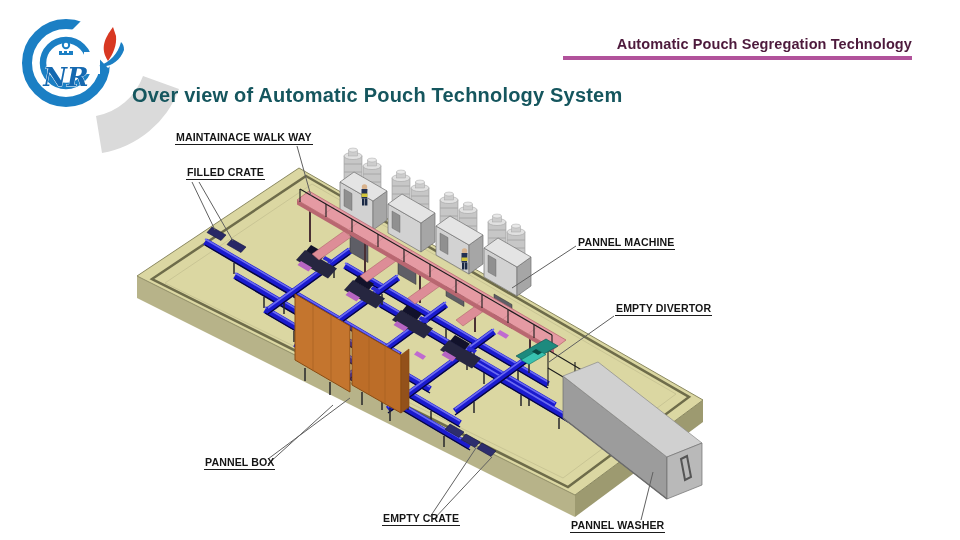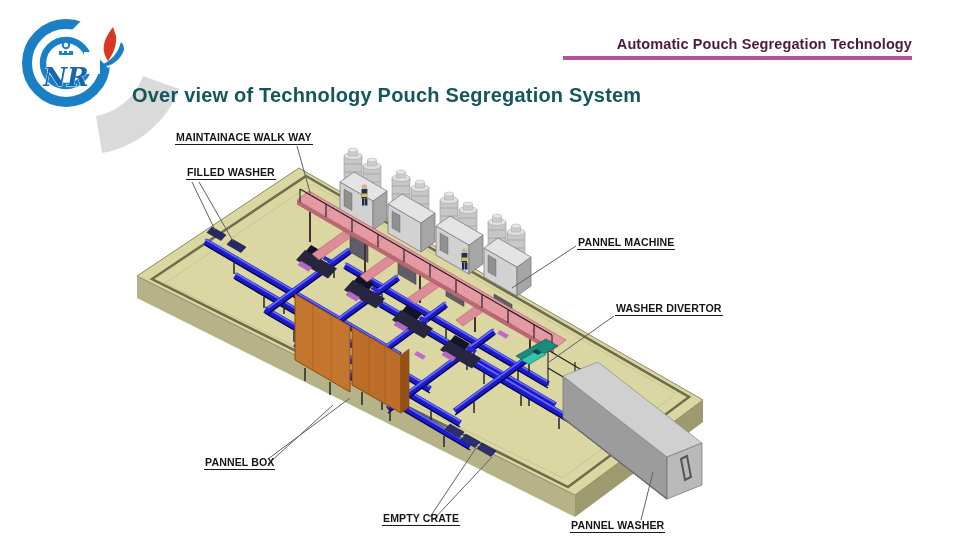--- a/index.html
+++ b/index.html
@@ -297,23 +297,23 @@
     <path d="M268,459 L350,398"></path>
         <path d="M268,464 L333,405"></path>
     <path d="M430,517 L476,448"></path>
         <path d="M433,520 L492,457"></path>
     <path d="M641,520 L653,472"></path>
   </g>
 </svg>
 
 <div class="tagline">Automatic Pouch Segregation Technology</div>
 <div class="tagline-bar"></div>
-<h1 class="page-title">Over view of Technology Pouch Segregation System</h1>
+<h1 class="page-title">Over view of Automatic Pouch Technology System</h1>
 
 <div class="dlabel" style="left:175px;top:131px">MAINTAINACE WALK WAY</div>
-<div class="dlabel" style="left:186px;top:166px">FILLED WASHER</div>
+<div class="dlabel" style="left:186px;top:166px">FILLED CRATE</div>
 <div class="dlabel" style="left:577px;top:236px">PANNEL MACHINE</div>
-<div class="dlabel" style="left:615px;top:302px">WASHER DIVERTOR</div>
+<div class="dlabel" style="left:615px;top:302px">EMPTY DIVERTOR</div>
 <div class="dlabel" style="left:204px;top:456px">PANNEL BOX</div>
 <div class="dlabel" style="left:382px;top:512px">EMPTY CRATE</div>
 <div class="dlabel" style="left:570px;top:519px">PANNEL WASHER</div>
 
 </div>
 
 </body></html>

